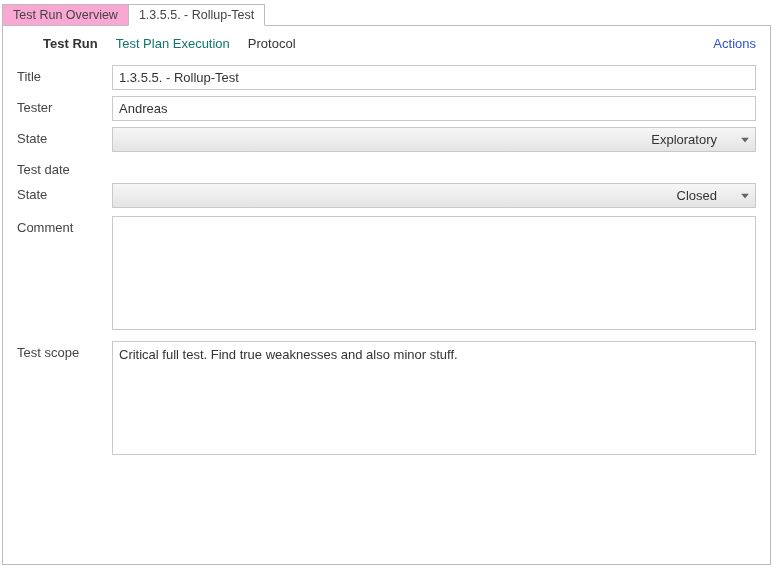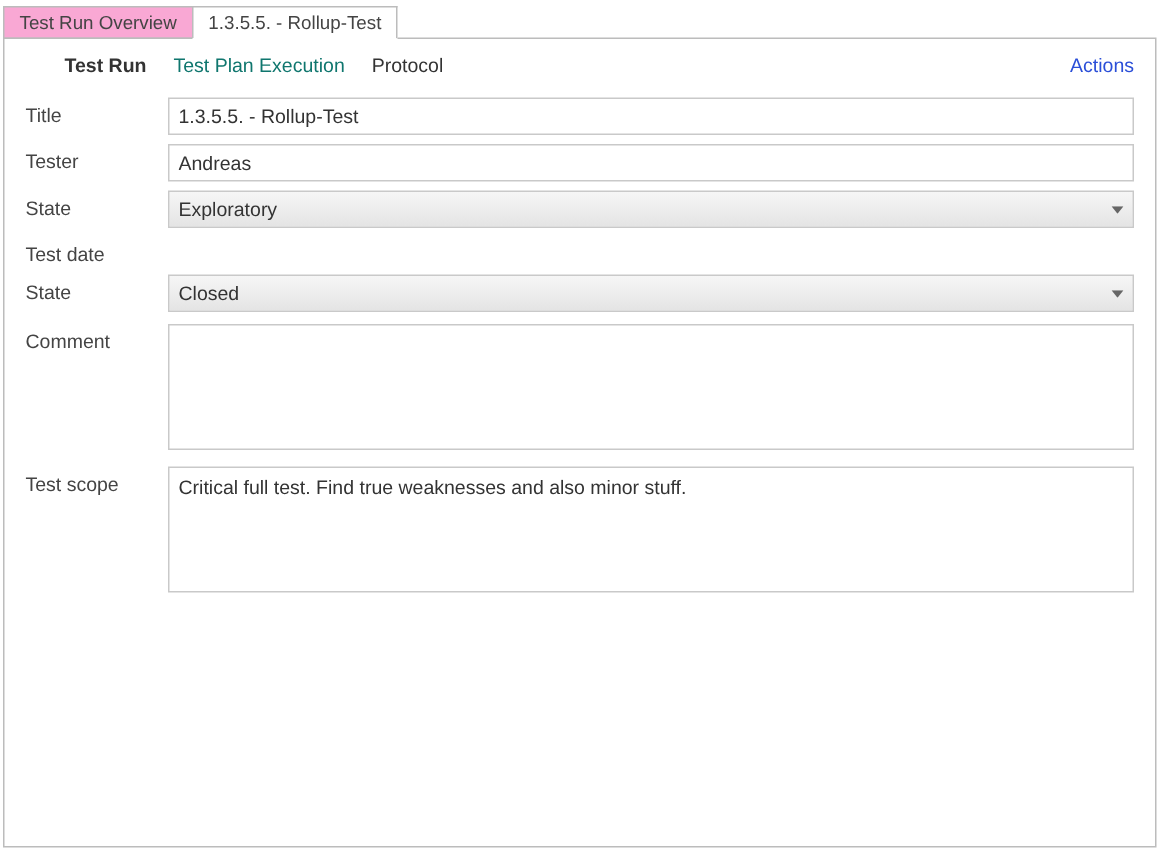--- a/index.html
+++ b/index.html
@@ -84,20 +84,21 @@
     color: #333;
     padding: 4px 6px;
     border: 1px solid #c9c9c9;
     background: #fff;
     outline: none;
   }
   .sel {
     background: linear-gradient(#f6f6f6, #e4e4e4);
     padding-right: 38px;
     position: relative;
+    text-align: right;
   }
   .sel-wrap { position: relative; }
   .sel-caret {
     position: absolute;
     right: 7px;
     top: 50%;
     transform: translateY(-50%);
     pointer-events: none;
   }
   .sel-caret svg { display:block; }
@@ -107,21 +108,21 @@
     width: 26px;
     border: 1px solid #c9c9c9;
     background: linear-gradient(#f6f6f6, #e4e4e4);
     display: flex;
     align-items: center;
     justify-content: center;
     cursor: pointer;
   }
   .ta {
     resize: none;
-    height: 84px;
+    height: 114px;
     line-height: 1.35;
   }
 </style>
 </head>
 <body>
 
 <div class="tabstrip">
   <div class="tab">Test Run Overview</div>
   <div class="tab active">1.3.5.5. - Rollup-Test</div>
 </div>

